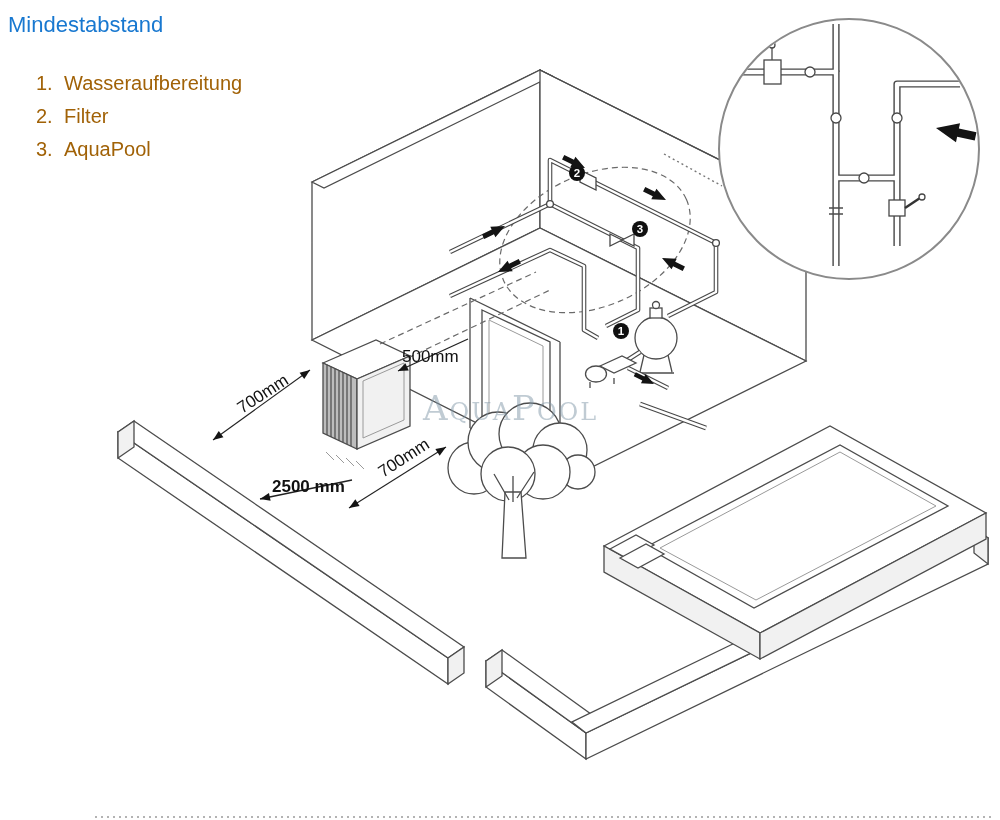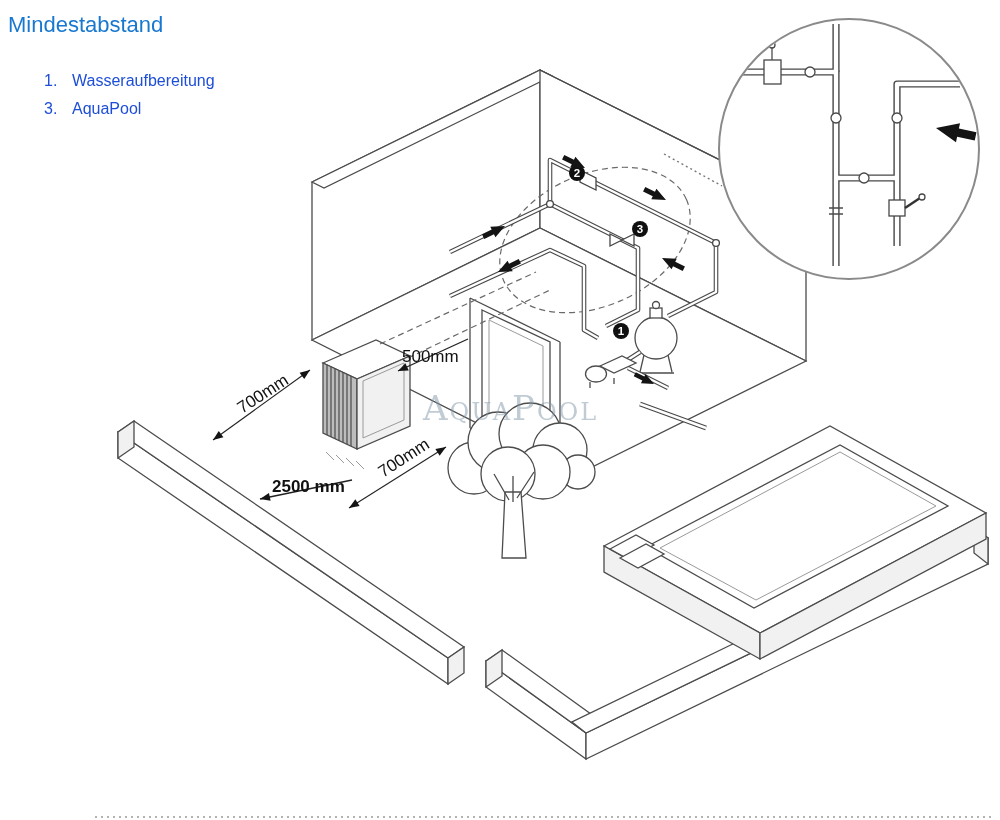--- a/index.html
+++ b/index.html
@@ -1,20 +1,20 @@
 <!DOCTYPE html>
 <html><head>
 <meta charset="utf-8">
 <style>
   html,body{margin:0;padding:0;background:#fff}
   .stage{position:relative;width:993px;height:820px;background:#fff;overflow:hidden;
          font-family:"Liberation Sans",sans-serif}
   .title{position:absolute;left:8px;top:12px;font-size:22px;color:#1878d0}
-  .legend{position:absolute;left:44px;top:72px;margin:0;padding:0;list-style:none;
-          font-size:16px;color:#1d4ed8}
+  .legend{position:absolute;left:36px;top:72px;margin:0;padding:0;list-style:none;
+          font-size:20px;color:#a16207}
   .legend li{margin-bottom:10px}
   .legend .num{display:inline-block;min-width:28px}
   svg.draw{position:absolute;left:0;top:0}
   .ln{fill:#fff;stroke:#4c4c4c;stroke-width:1.3}
   .lns{fill:#f1f1f1;stroke:#4c4c4c;stroke-width:1.3}
   .lnf{fill:none;stroke:#4c4c4c;stroke-width:1.3}
   .thin{stroke:#9a9a9a;stroke-width:1;fill:none}
   .pipeBs{fill:none;stroke:#474747;stroke-width:4.6;stroke-linejoin:round}
   .pipeWs{fill:none;stroke:#fff;stroke-width:2.4;stroke-linejoin:round}
   .pipeBL{fill:none;stroke:#474747;stroke-width:7.2;stroke-linejoin:round}
@@ -33,20 +33,23 @@
 </head>
 <body>
 
 <div class="stage">
 
   <div class="title">Mindestabstand</div>
 
   <ol class="legend">
     <li>
       <span class="num">1.</span><span>Wasseraufbereitung</span>
+    </li>
+    <li>
+      <span class="num">2.</span><span>Filter</span>
     </li>
     <li>
       <span class="num">3.</span><span>AquaPool</span>
     </li>
   </ol>
 
   <svg class="draw" width="1000" height="820" viewBox="0 0 1000 820">
 
     <defs>
       <path id="barr" d="M0,0 L-15,-6.5 L-15,-2.8 L-27,-2.8 L-27,2.8 L-15,2.8 L-15,6.5 Z"></path>

